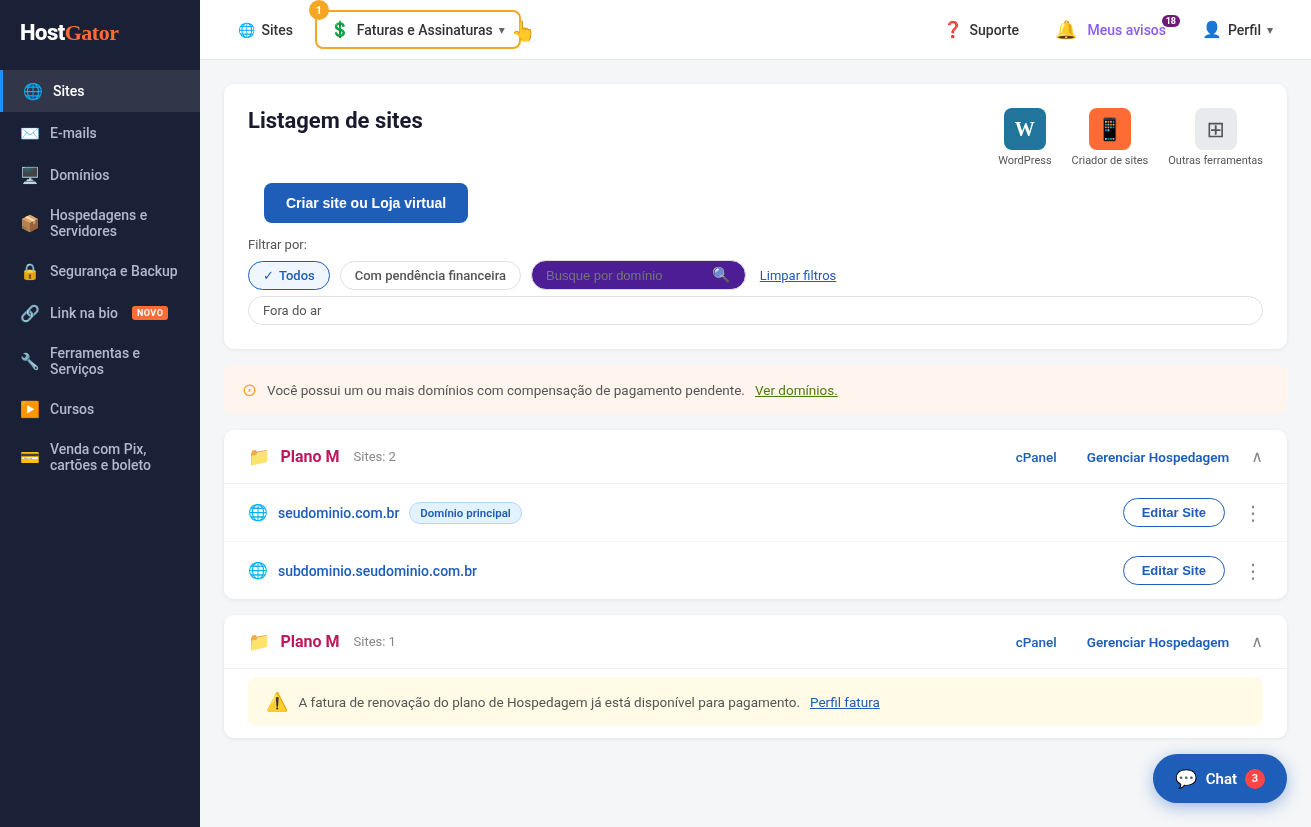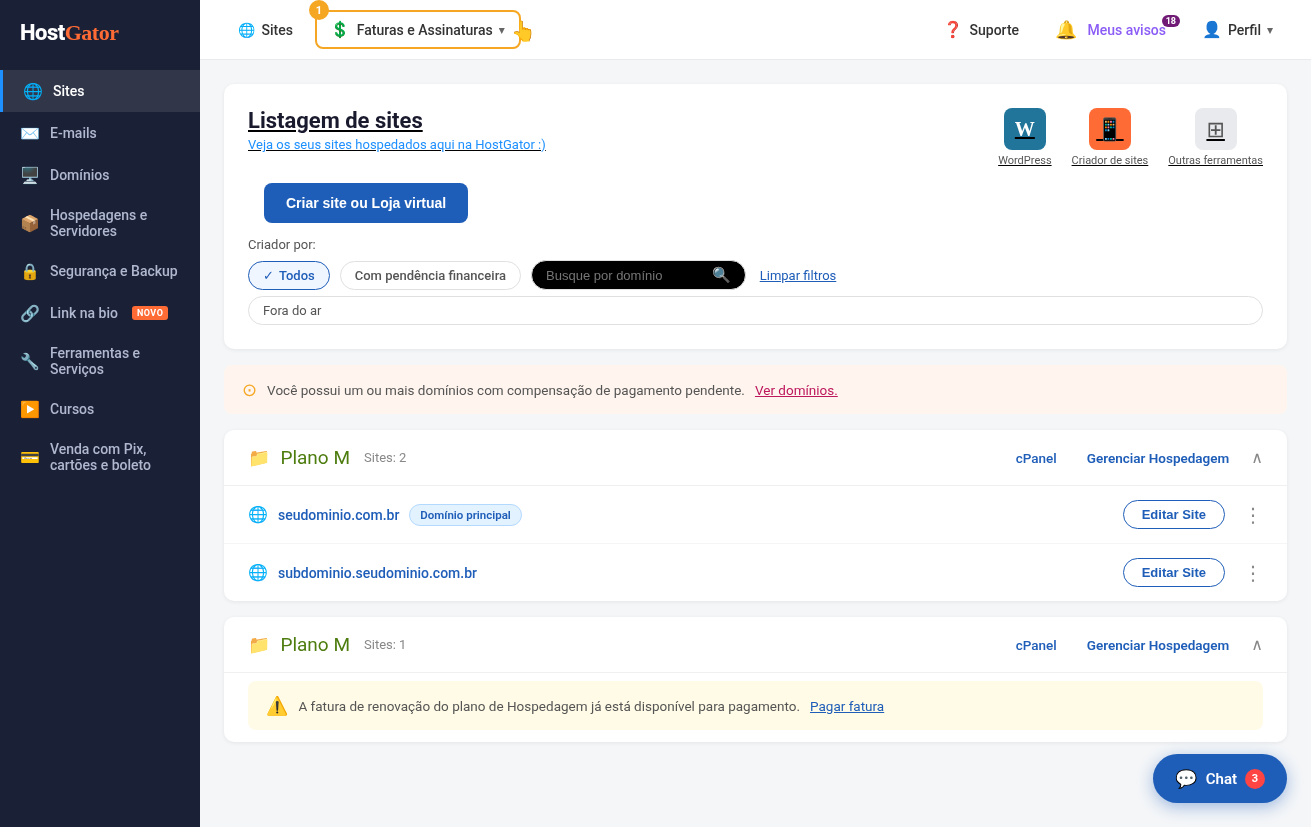--- a/index.html
+++ b/index.html
@@ -164,21 +164,20 @@
       border-radius: 10px;
       box-shadow: 0 1px 4px rgba(0,0,0,0.07);
       padding: 24px;
     }
 
     
     .listagem-header {
       display: flex;
       align-items: flex-start;
       justify-content: space-between;
-      text-decoration: underline;
     }
     .listagem-title {
       font-size: 22px;
       font-weight: 700;
       color: #1a1a2e;
       margin-bottom: 4px;
     }
     .listagem-sub {
       color: #1e90ff;
       font-size: 13px;
@@ -244,21 +243,21 @@
       color: #1e5db8;
       background: #f0f6ff;
     }
     .search-wrap {
       display: flex;
       align-items: center;
       border: 1.5px solid #e0e0e0;
       border-radius: 20px;
       padding: 5px 14px;
       gap: 6px;
-      background: #000000;
+      background: #4c1d95;
     }
     .search-wrap input {
       border: none;
       outline: none;
       font-size: 13px;
       color: #aaa;
       background: transparent;
       width: 160px;
     }
     .clear-filters {
@@ -284,38 +283,38 @@
       display: flex;
       align-items: center;
       gap: 10px;
       background: #fff5ee;
       border-radius: 8px;
       padding: 14px 18px;
       font-size: 13.5px;
       color: #555;
     }
     .alert-icon { color: #f5a623; font-size: 18px; }
-    .alert-link { color: #be185d; text-decoration: underline; cursor: pointer; }
+    .alert-link { color: #4d7c0f; text-decoration: underline; cursor: pointer; }
 
     
     .plan-section {
       background: #fff;
       border-radius: 10px;
       box-shadow: 0 1px 4px rgba(0,0,0,0.07);
       overflow: hidden;
     }
     .plan-header {
       display: flex;
       align-items: center;
       padding: 16px 24px;
       border-bottom: 1px solid #f0f0f0;
       gap: 10px;
     }
     .plan-icon { color: #555; font-size: 18px; }
-    .plan-name { font-size: 19px; font-weight: 400; color: #4d7c0f; }
+    .plan-name { font-size: 16px; font-weight: 700; color: #be185d; }
     .plan-sites-count { font-size: 13px; color: #888; margin-left: 4px; }
     .plan-spacer { flex: 1; }
     .plan-link { color: #1e5db8; font-size: 13.5px; font-weight: 500; cursor: pointer; text-decoration: none; margin-right: 20px; }
     .plan-manage-btn { color: #1e5db8; font-size: 13.5px; font-weight: 600; cursor: pointer; margin-right: 12px; }
     .plan-chevron { color: #888; font-size: 16px; cursor: pointer; }
 
     
     .site-row {
       display: flex;
       align-items: center;
@@ -477,41 +476,40 @@
       <span style="font-size:12px; color:#666;">▾</span>
     </div>
   </header>
 
   <div class="content">
 
     <div class="card">
       <div class="listagem-header">
         <div>
           <div class="listagem-title">Listagem de sites</div>
-          <div class="listagem-sub">Veja os seus sites hospedados aqui na HostGator :)</div>
         </div>
         <div class="tools-row">
           <div class="tool-item">
             <div class="tool-icon wp" style="font-size:20px; font-weight:900; font-family:serif;">W</div>
             <span>WordPress</span>
           </div>
           <div class="tool-item">
             <div class="tool-icon criador">📱</div>
             <span>Criador de sites</span>
           </div>
           <div class="tool-item">
             <div class="tool-icon outras">⊞</div>
             <span>Outras ferramentas</span>
           </div>
         </div>
       </div>
 
       <button class="btn-primary">Criar site ou Loja virtual</button>
 
-      <div class="filter-label">Criador por:</div>
+      <div class="filter-label">Filtrar por:</div>
       <div class="filter-row">
         <div class="filter-chip active">
           <span>✓</span>
           <span>Todos</span>
         </div>
         <div class="filter-chip">
           <span>Com pendência financeira</span>
         </div>
         <div class="search-wrap">
           <input type="text" placeholder="Busque por domínio" style="">
@@ -566,21 +564,21 @@
         <span class="plan-name">Plano M</span>
         <span class="plan-sites-count">Sites: 1</span>
         <span class="plan-spacer"></span>
         <span class="plan-link">cPanel</span>
         <span class="plan-manage-btn">Gerenciar Hospedagem</span>
         <span class="plan-chevron">∧</span>
       </div>
       <div class="plan-warning">
         <span class="warning-icon">⚠️</span>
         <span>A fatura de renovação do plano de Hospedagem já está disponível para pagamento.</span>
-        <span class="warning-link">Pagar fatura</span>
+        <span class="warning-link">Perfil fatura</span>
       </div>
     </div>
 
   </div>
 </main>
 
 <div class="chat-btn">
   <span style="font-size:18px;">💬</span>
   <span>Chat</span>
   <div class="chat-count">3</div>

